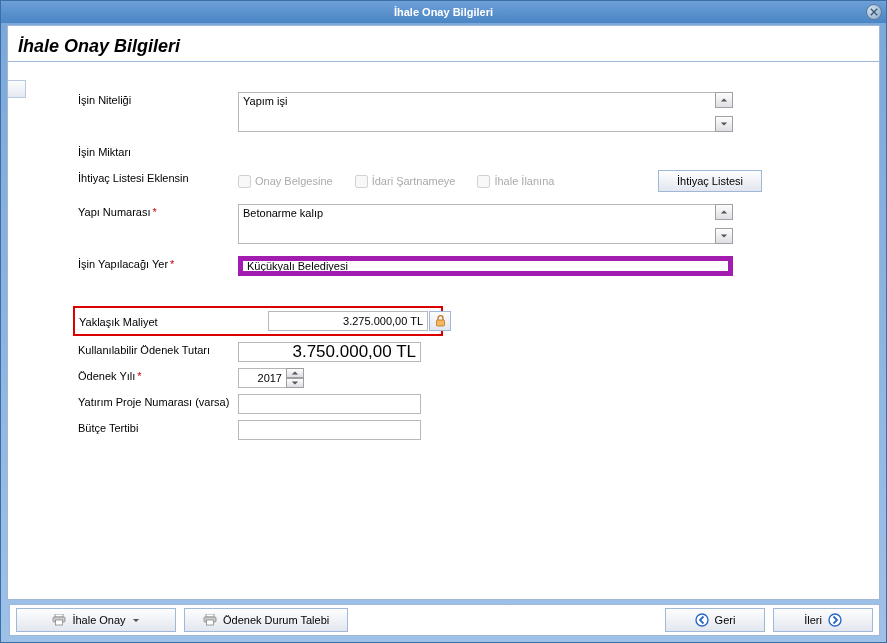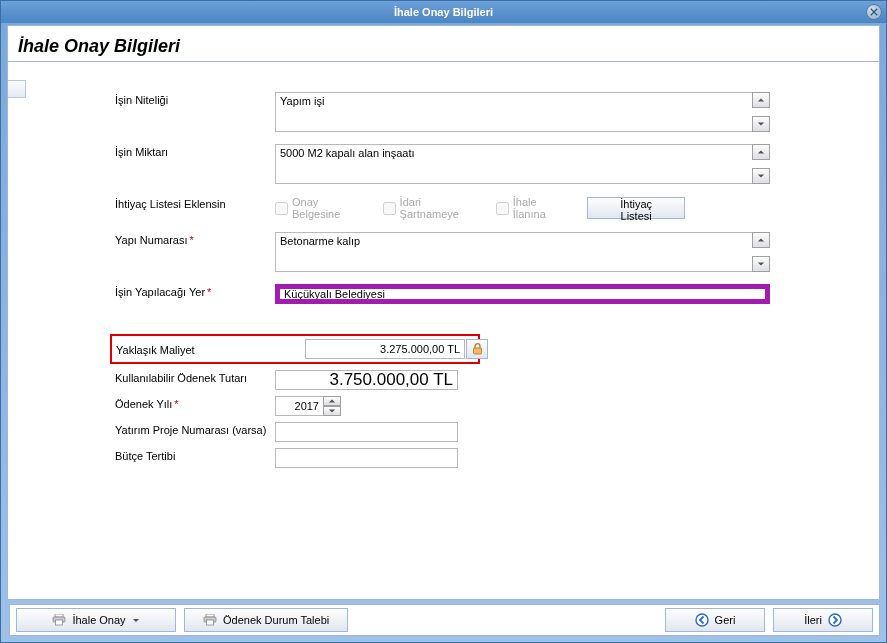--- a/index.html
+++ b/index.html
@@ -60,21 +60,20 @@
   .page-title {
     font-size: 18px;
     font-weight: bold;
     font-style: italic;
     padding: 10px 10px 4px 10px;
     border-bottom: 1px solid #9fb8d8;
     margin: 0;
   }
   .form-area {
     padding: 30px 30px 10px 70px;
-    margin-left: 37px;
   }
   .row {
     display: flex;
     align-items: flex-start;
     margin-bottom: 12px;
   }
   .row.tight { margin-bottom: 6px; }
   .label {
     width: 160px;
     flex-shrink: 0;
@@ -116,21 +115,21 @@
     display: flex;
     align-items: center;
     justify-content: center;
     cursor: pointer;
   }
   .spin-btn svg { width: 8px; height: 6px; fill: #555; }
   .checks-row {
     display: flex;
     align-items: center;
     gap: 22px;
-    width: 410px;
+    width: 524px;
   }
   .chk {
     display: flex;
     align-items: center;
     gap: 4px;
     color: #aaa;
   }
   .chk input { margin: 0; }
   .btn-small {
     margin-left: auto;
@@ -305,37 +304,20 @@
                     <path d="M1 1 L5 5 L9 1 Z"></path>
                   </svg>
                 </div>
             </div>
           </div>
         </div>
       </div>
 
       <div class="row">
         <div class="label">İşin Miktarı</div>
-        <div class="field">
-          <div class="multiline">
-            <textarea style="">5000 M2 kapalı alan inşaatı</textarea>
-            <div class="spin-col">
-              <div class="spin-btn">
-                  <svg viewBox="0 0 10 6">
-                    <path d="M1 5 L5 1 L9 5 Z"></path>
-                  </svg>
-                </div>
-              <div class="spin-btn">
-                  <svg viewBox="0 0 10 6">
-                    <path d="M1 1 L5 5 L9 1 Z"></path>
-                  </svg>
-                </div>
-            </div>
-          </div>
-        </div>
       </div>
 
       <div class="row">
         <div class="label">İhtiyaç Listesi Eklensin</div>
         <div class="field">
           <div class="checks-row">
             <label class="chk">
                 <input type="checkbox" disabled="" style="">
                 <span>Onay Belgesine</span>
               </label>

